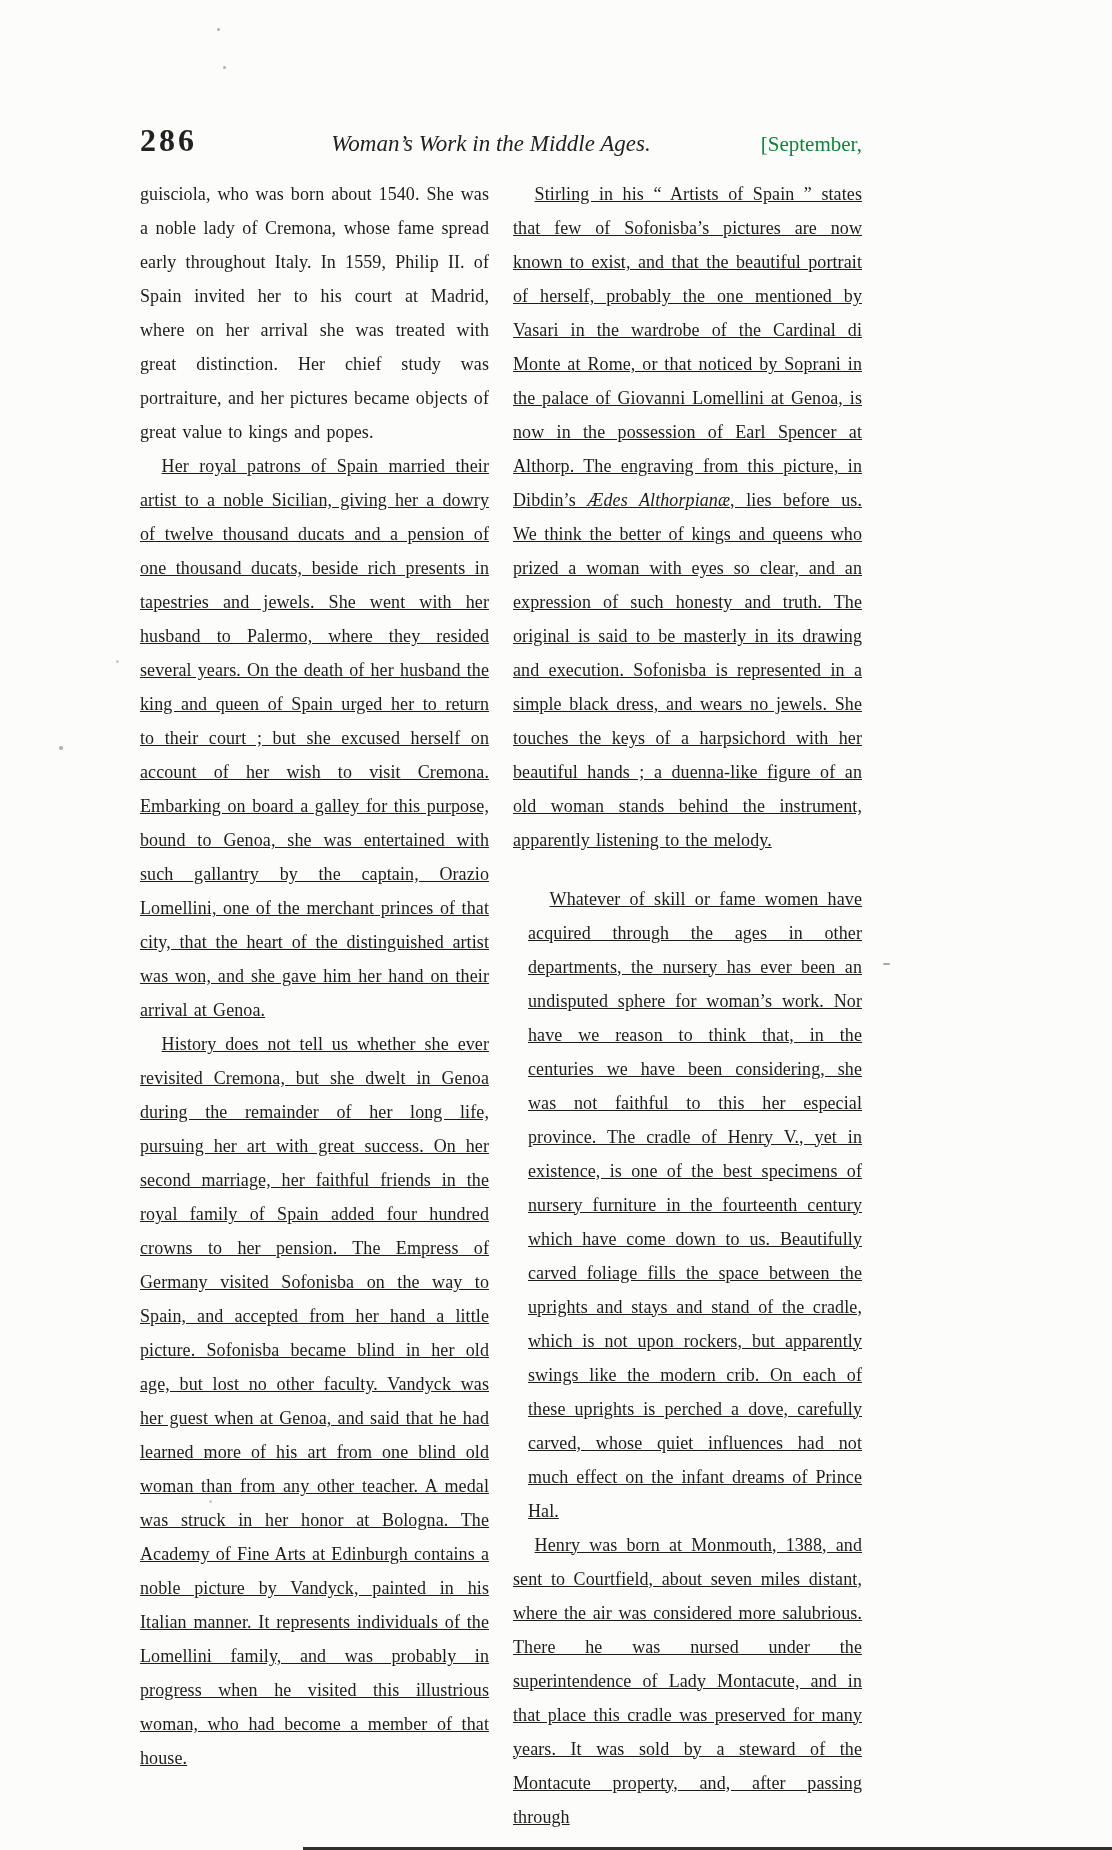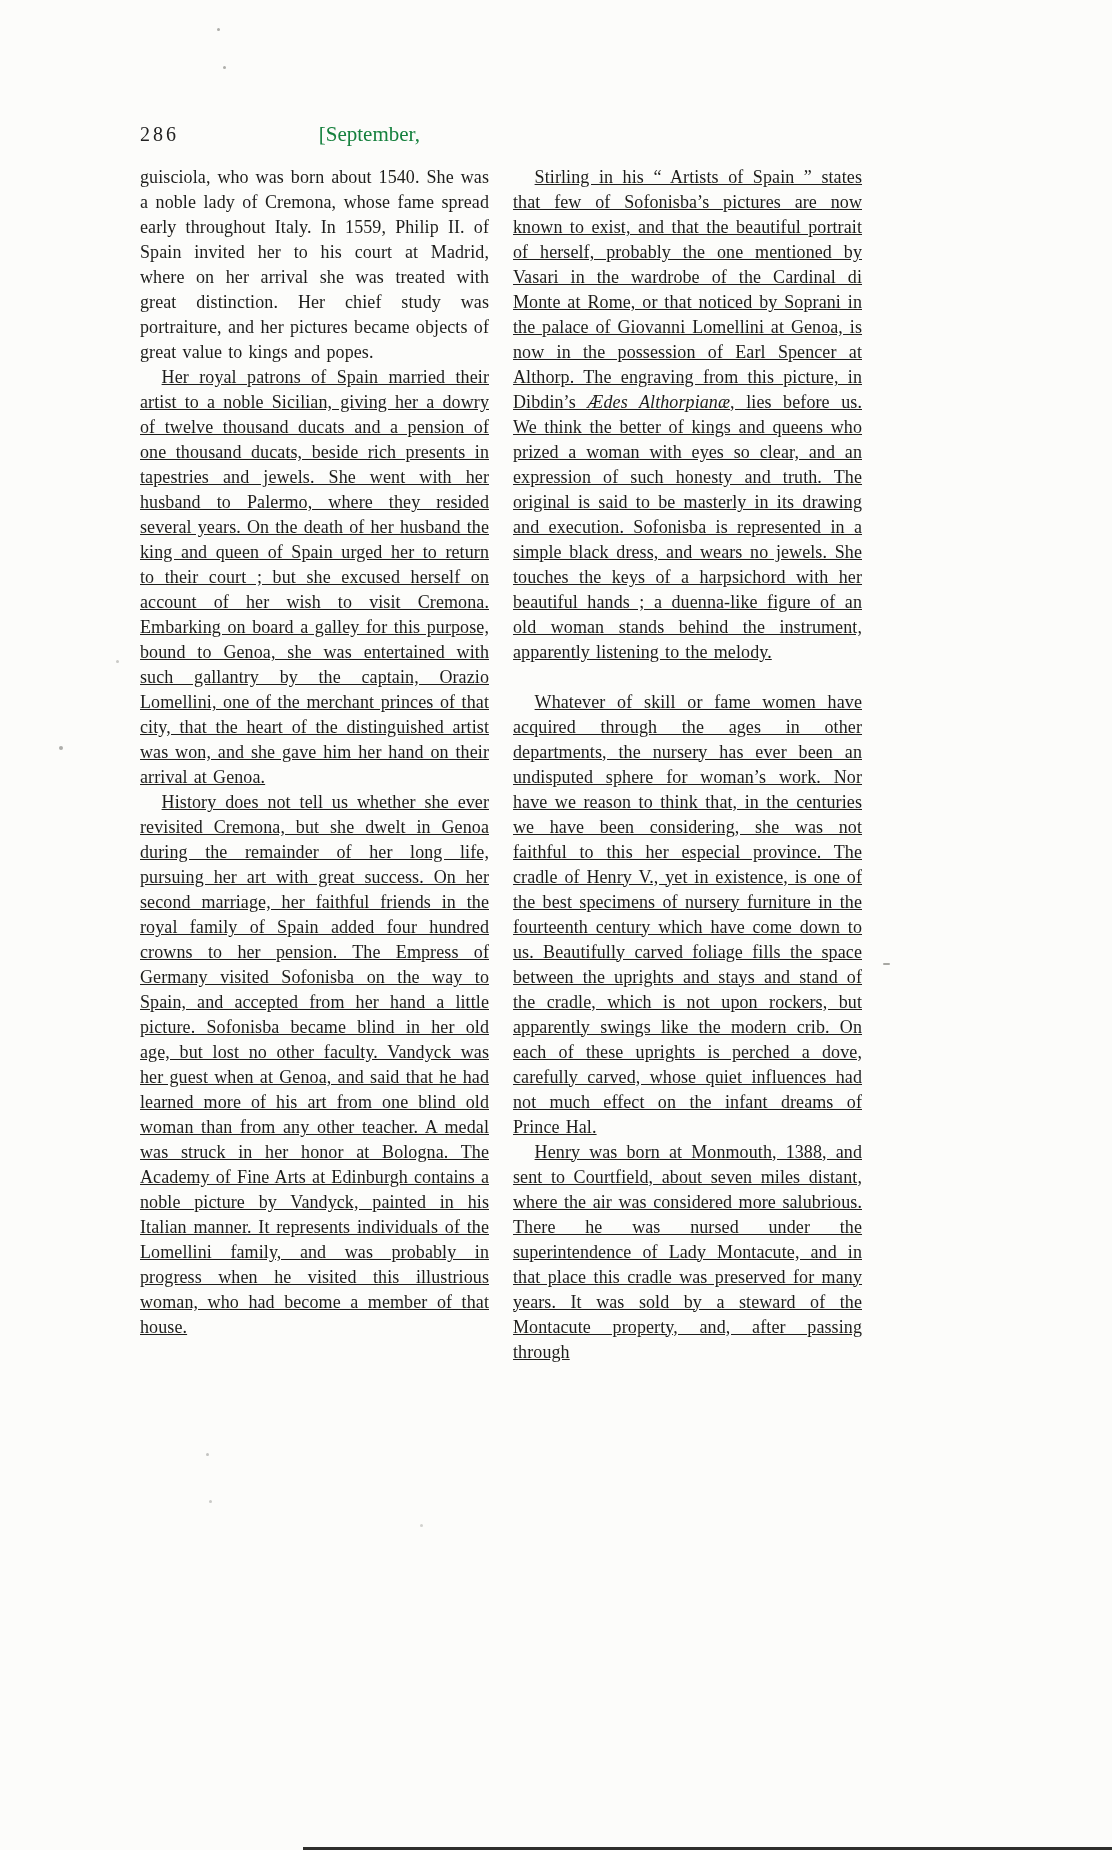--- a/index.html
+++ b/index.html
@@ -19,23 +19,24 @@
     position: absolute;
     top: 0; left: 0; right: 0; bottom: 0;
   }
   .page-header {
     display: flex;
     align-items: baseline;
     margin: 122px 250px 0 140px;
   }
   .page-number {
     width: 130px;
-    font-size: 20px;
+    font-size: 32px;
     letter-spacing: 3px;
     color: #222;
+    font-weight: bold;
   }
   .running-title {
     flex: 1;
     text-align: center;
     font-style: italic;
     font-size: 23px;
     color: #222;
   }
   .issue-date {
     width: 150px;
@@ -46,33 +47,34 @@
   .columns {
     display: flex;
     gap: 24px;
     margin: 18px 250px 0 140px;
   }
   .column {
     flex: 1;
     min-width: 0;
     text-align: justify;
     font-size: 18px;
-    line-height: 25px;
+    line-height: 34px;
     word-spacing: 1.5px;
     letter-spacing: 0.1px;
   }
   .para {
     margin: 0;
   }
   .para.indent {
     text-indent: 1.2em;
     text-decoration: underline;
   }
   .para.space-before {
     margin-top: 24.5px;
+    margin-left: 15px;
   }
   .para i {
     font-style: italic;
   }
   
   .scan-speck {
     position: absolute;
     width: 4px;
     height: 4px;
     border-radius: 50%;
@@ -96,20 +98,21 @@
     background: #2f2f2c;
   }
 </style>
 </head>
 <body>
 
 <div class="page">
 
   <header class="page-header">
     <span class="page-number">286</span>
+    <span class="running-title">Woman’s Work in the Middle Ages.</span>
     <span class="issue-date">[September,</span>
   </header>
 
   <main class="columns">
     <section class="column" id="col-left">
         <p class="para">guisciola, who was born about 1540. She was a noble lady of Cremona, whose fame spread early throughout Italy. In 1559, Philip II. of Spain invited her to his court at Madrid, where on her arrival she was treated with great distinction. Her chief study was portraiture, and her pictures became objects of great value to kings and popes.</p>
         <p class="para indent">Her royal patrons of Spain married their artist to a noble Sicilian, giving her a dowry of twelve thousand ducats and a pension of one thousand ducats, beside rich presents in tapestries and jewels. She went with her husband to Palermo, where they resided several years. On the death of her husband the king and queen of Spain urged her to return to their court ; but she excused herself on account of her wish to visit Cremona. Embarking on board a galley for this purpose, bound to Genoa, she was entertained with such gallantry by the captain, Orazio Lomellini, one of the merchant princes of that city, that the heart of the distinguished artist was won, and she gave him her hand on their arrival at Genoa.</p>
         <p class="para indent">History does not tell us whether she ever revisited Cremona, but she dwelt in Genoa during the remainder of her long life, pursuing her art with great success. On her second marriage, her faithful friends in the royal family of Spain added four hundred crowns to her pension. The Empress of Germany visited Sofonisba on the way to Spain, and accepted from her hand a little picture. Sofonisba became blind in her old age, but lost no other faculty. Vandyck was her guest when at Genoa, and said that he had learned more of his art from one blind old woman than from any other teacher. A medal was struck in her honor at Bologna. The Academy of Fine Arts at Edinburgh contains a noble picture by Vandyck, painted in his Italian manner. It represents individuals of the Lomellini family, and was probably in progress when he visited this illustrious woman, who had become a member of that house.</p>
       </section>
     <section class="column" id="col-right">

